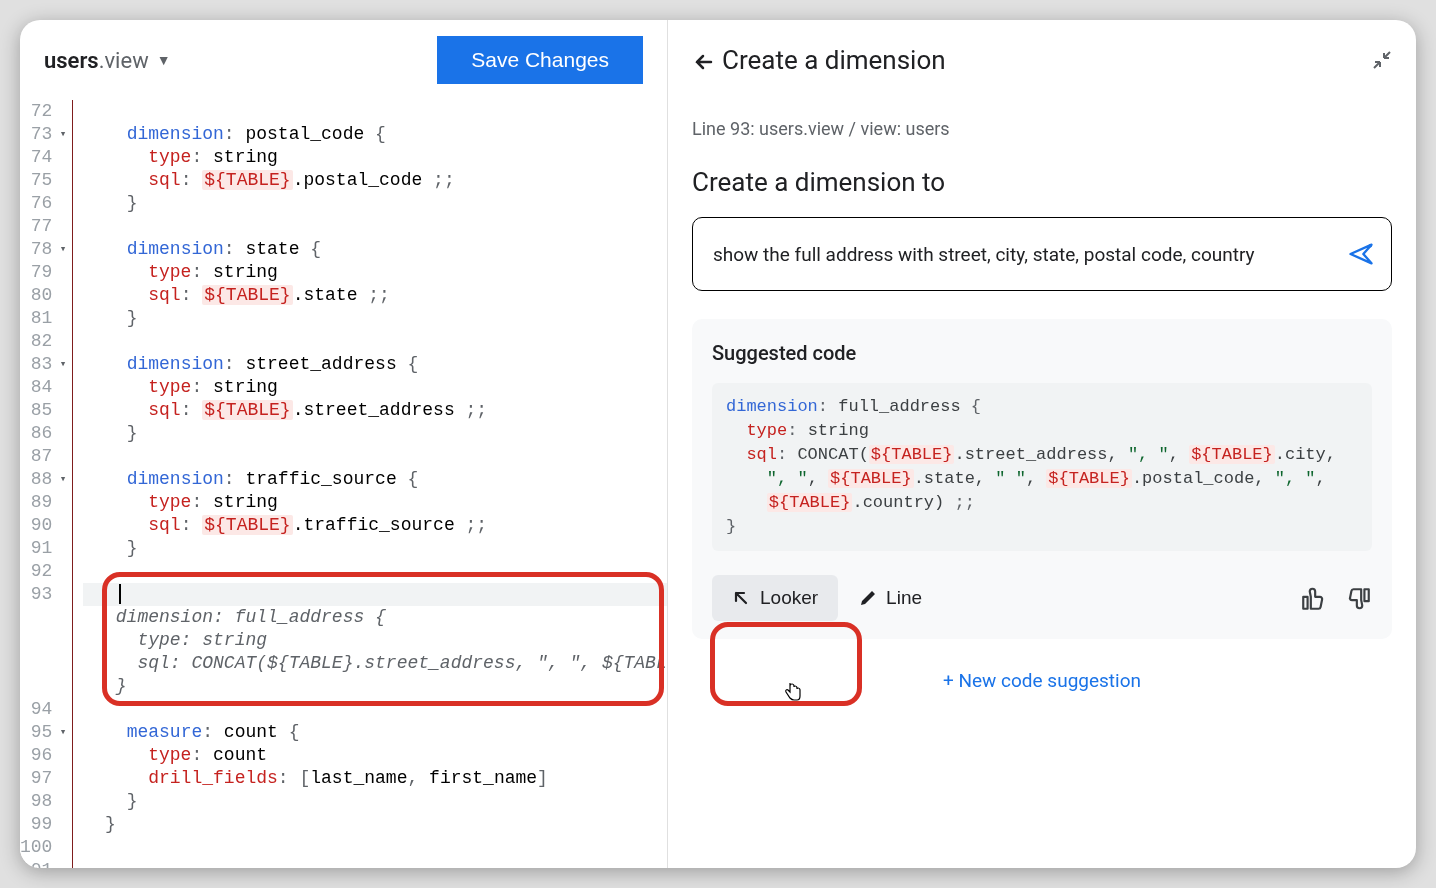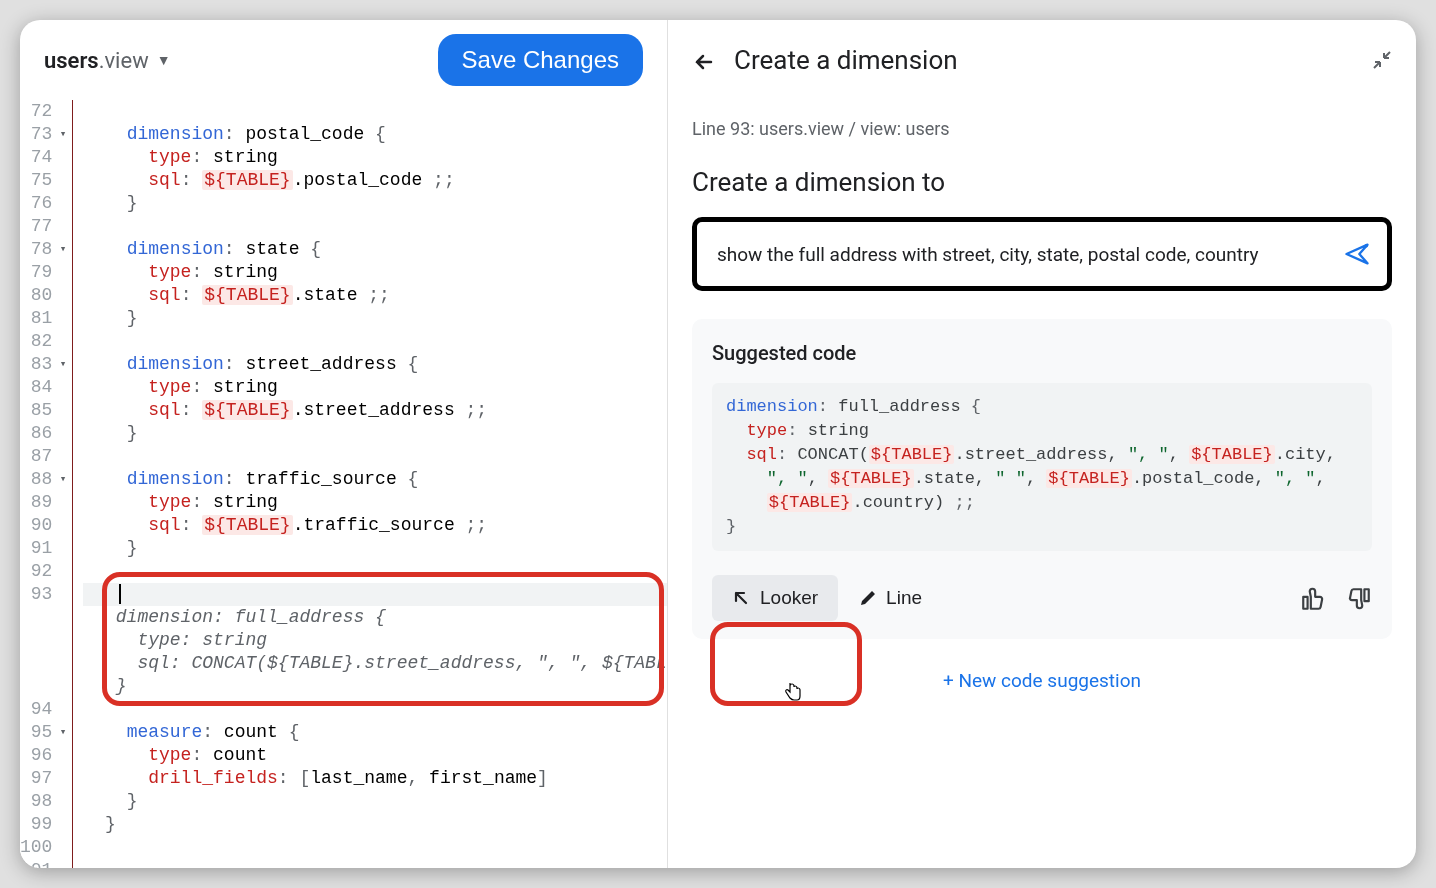--- a/index.html
+++ b/index.html
@@ -32,24 +32,24 @@
   height: 80px;
 }
 .file-name { font-size: 22px; display: flex; align-items: center; gap: 8px; }
 .file-name .bold { font-weight: 600; color: #202124; }
 .file-name .ext { color: #5f6368; }
 .file-name .chev { color: #5f6368; font-size: 14px; }
 .save-btn {
   background: #1a73e8;
   color: #fff;
   border: none;
-  padding: 12px 24px;
-  font-size: 24px;
+  padding: 12px 34px;
+  font-size: 21px;
   font-weight: 500;
-  border-radius: 18px;
+  border-radius: 0;
   cursor: pointer;
 }
 .editor {
   flex: 1;
   display: flex;
   font-family: 'Courier New', monospace;
   font-size: 18px;
   line-height: 23px;
   overflow: hidden;
 }
@@ -108,37 +108,37 @@
   flex: 1;
   display: flex;
   flex-direction: column;
   padding: 0;
 }
 .right-header {
   display: flex;
   align-items: center;
   padding: 12px 24px;
   height: 80px;
-  gap: 18px;
+  gap: 6px;
 }
 .back-arrow { font-size: 26px; color: #202124; cursor: pointer; }
 .right-title { font-size: 26px; color: #202124; font-weight: 400; }
 .collapse-icon {
   position: absolute;
   right: 24px;
   top: 26px;
   color: #5f6368;
   font-size: 22px;
   cursor: pointer;
 }
 .right-body { padding: 0 24px 20px 24px; flex: 1; overflow-y: auto; }
 .breadcrumb { color: #5f6368; font-size: 18px; margin: 18px 0 28px 0; }
 .section-title { font-size: 26px; color: #202124; margin-bottom: 20px; }
 .prompt-box {
-  border: 5px solid #000000;
+  border: 1px solid #000000;
   border-radius: 10px;
   padding: 20px 62px 20px 20px;
   font-size: 19px;
   color: #202124;
   position: relative;
   min-height: 74px;
   display: flex;
   align-items: center;
 }
 .send-icon {

